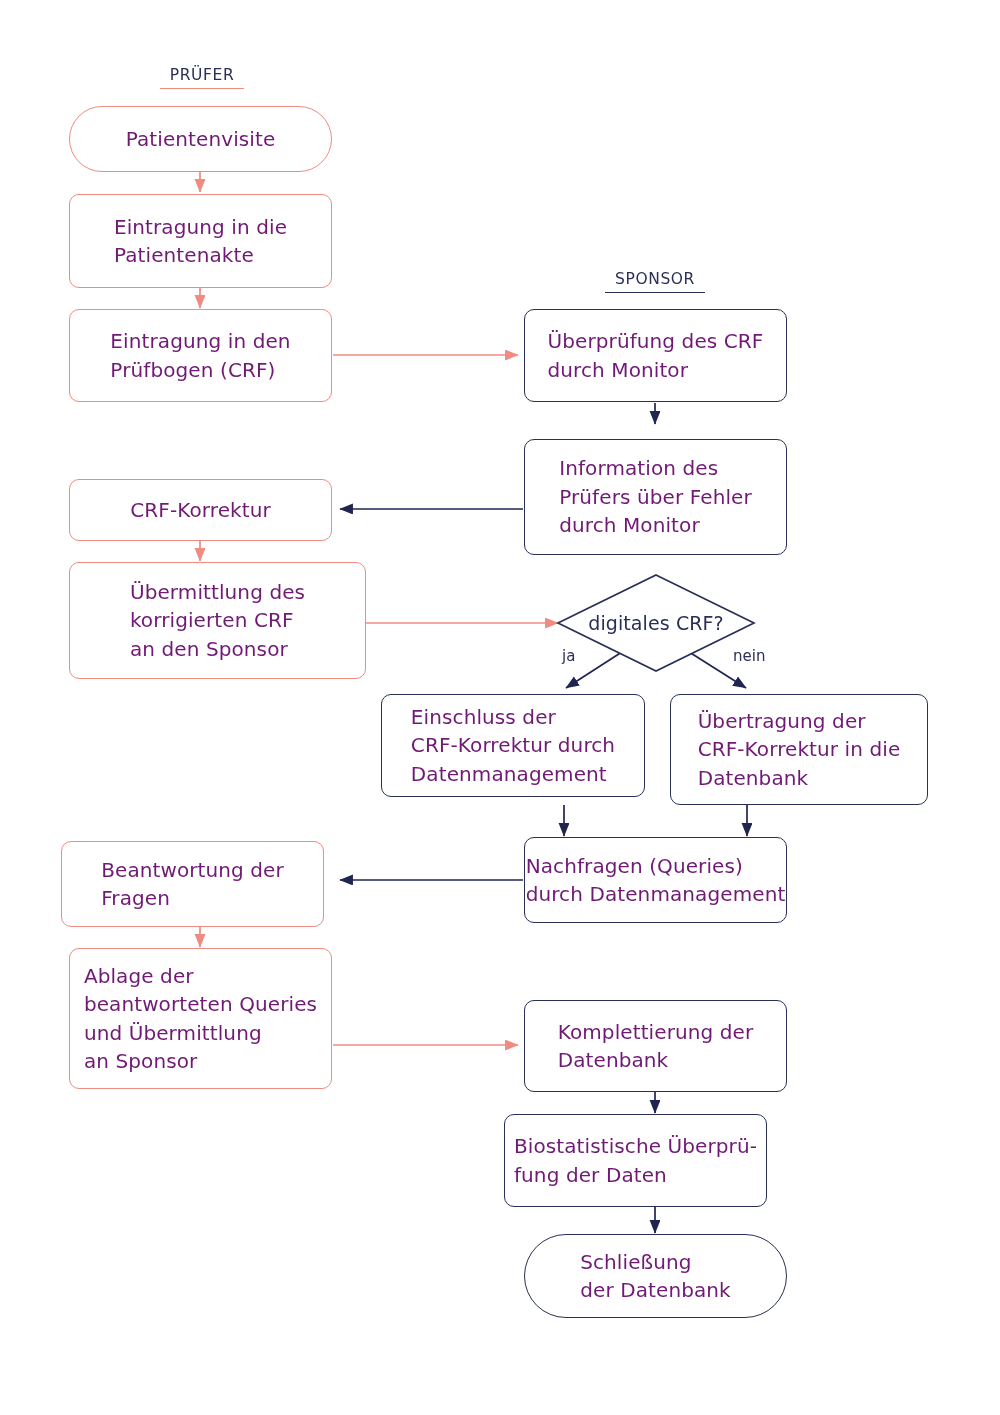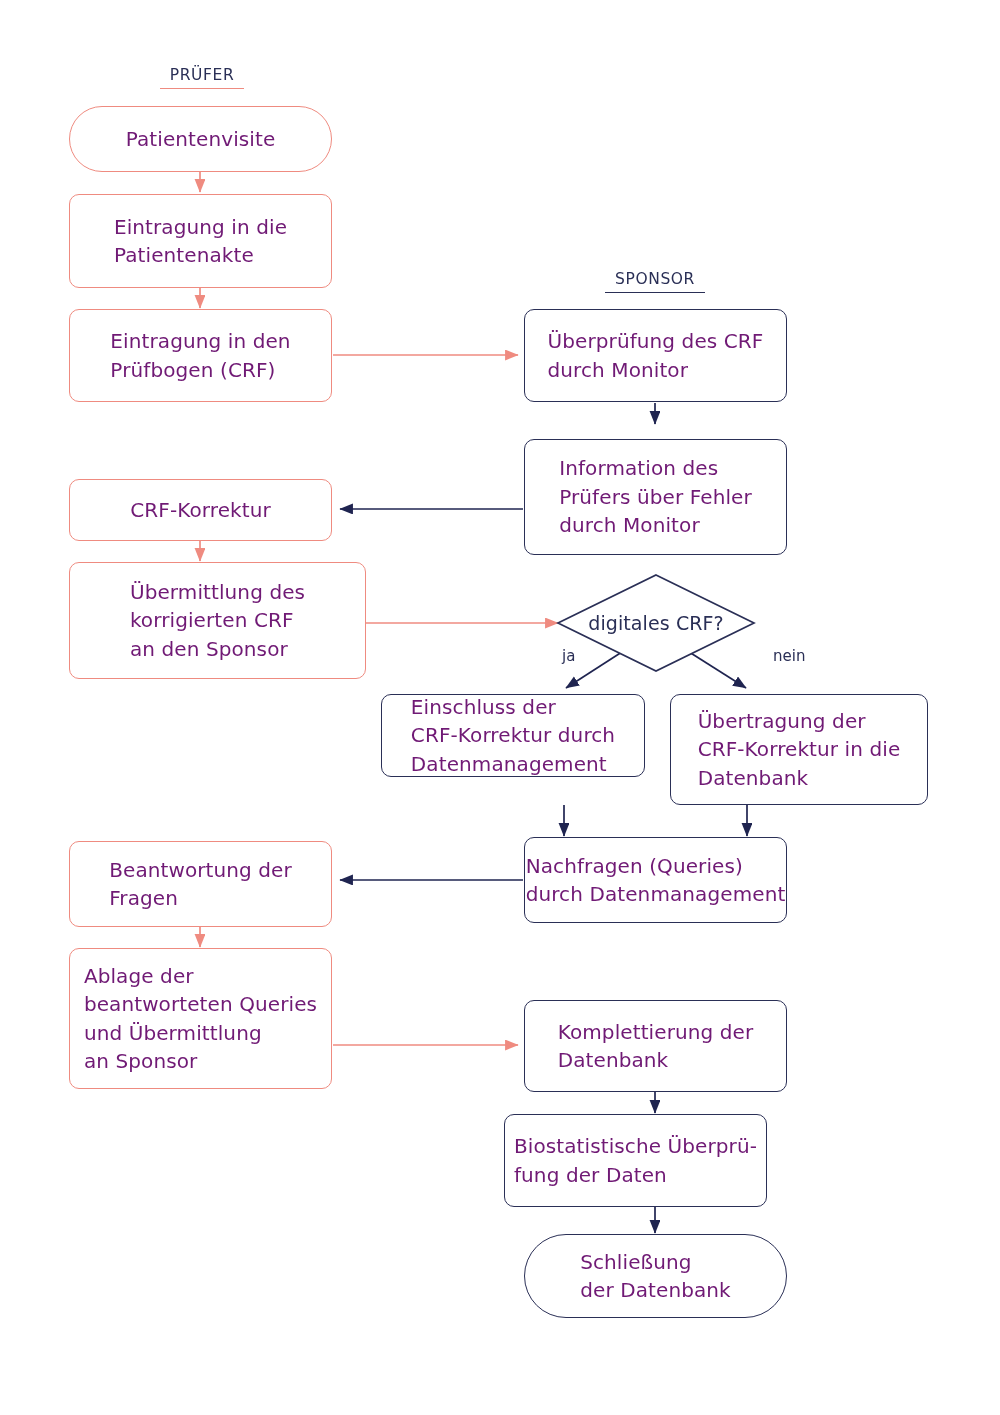--- a/index.html
+++ b/index.html
@@ -152,21 +152,21 @@
 
   <div class="node rect prufer" style="left:69px; top:309px; width:263px; height:93px;">Eintragung in den
 Prüfbogen (CRF)</div>
 
   <div class="node rect prufer" style="left:69px; top:479px; width:263px; height:62px;">CRF-Korrektur</div>
 
   <div class="node rect prufer" style="left:69px; top:562px; width:297px; height:117px;">Übermittlung des
 korrigierten CRF
 an den Sponsor</div>
 
-  <div class="node rect prufer" style="left:69px; top:841px; width:263px; height:86px;">Beantwortung der
+  <div class="node rect prufer" style="left:61px; top:841px; width:263px; height:86px;">Beantwortung der
 Fragen</div>
 
   <div class="node rect prufer" style="left:69px; top:948px; width:263px; height:141px;">Ablage der
 beantworteten Queries
 und Übermittlung
 an Sponsor</div>
 
   <div class="node rect sponsor" style="left:524px; top:309px; width:263px; height:93px;">Überprüfung des CRF
 durch Monitor</div>
 
@@ -176,23 +176,23 @@
 
   <div class="diamond-wrap" style="left:556px; top:573px; width:200px; height:100px;">
     <svg width="200" height="100" viewBox="0 0 200 100" xmlns="http://www.w3.org/2000/svg" style="position:absolute; left:0; top:0;">
       <polygon points="100,2 198,50 100,98 2,50" fill="#ffffff" stroke="#2a2f56" stroke-width="1.7"></polygon>
     </svg>
     <div class="diamond-label">digitales CRF?</div>
   </div>
 
   <div class="branch-label" style="left:562px; top:647px;">ja</div>
 
-  <div class="branch-label" style="left:733px; top:647px;margin-left:40px;">nein</div>
-
-  <div class="node rect sponsor" style="left:381px; top:694px; width:264px; height:83px;">Einschluss der
+  <div class="branch-label" style="left:733px; top:647px;">nein</div>
+
+  <div class="node rect sponsor" style="left:381px; top:694px; width:264px; height:103px;">Einschluss der
 CRF-Korrektur durch
 Datenmanagement</div>
 
   <div class="node rect sponsor" style="left:670px; top:694px; width:258px; height:111px;">Übertragung der
 CRF-Korrektur in die
 Datenbank</div>
 
   <div class="node rect sponsor" style="left:524px; top:837px; width:263px; height:86px;">Nachfragen (Queries)
 durch Datenmanagement</div>
 

